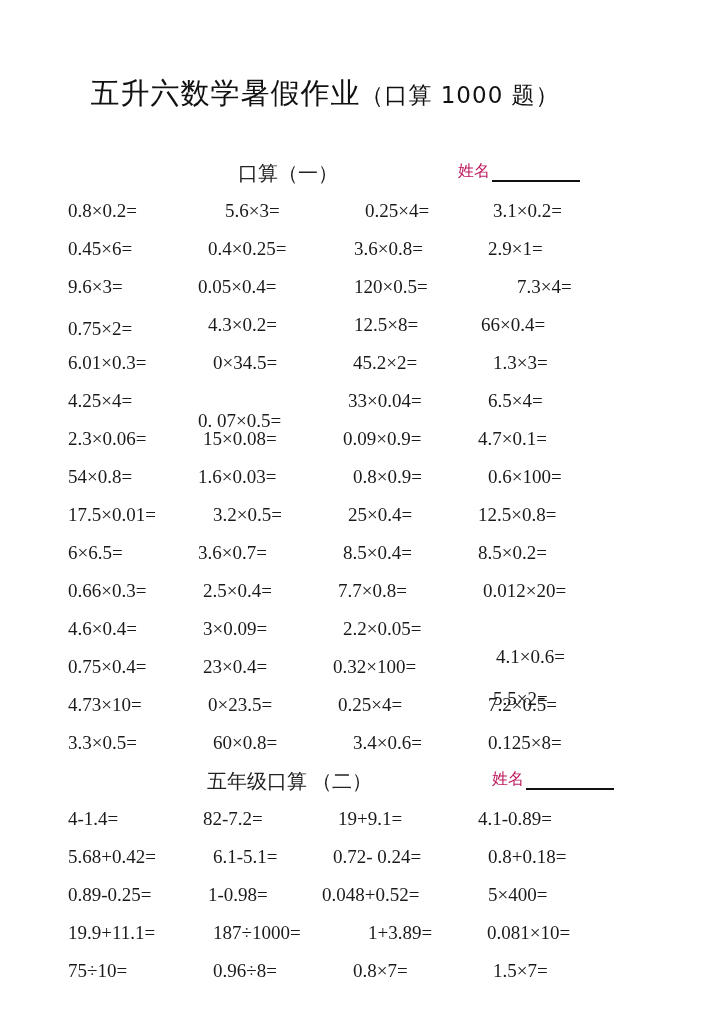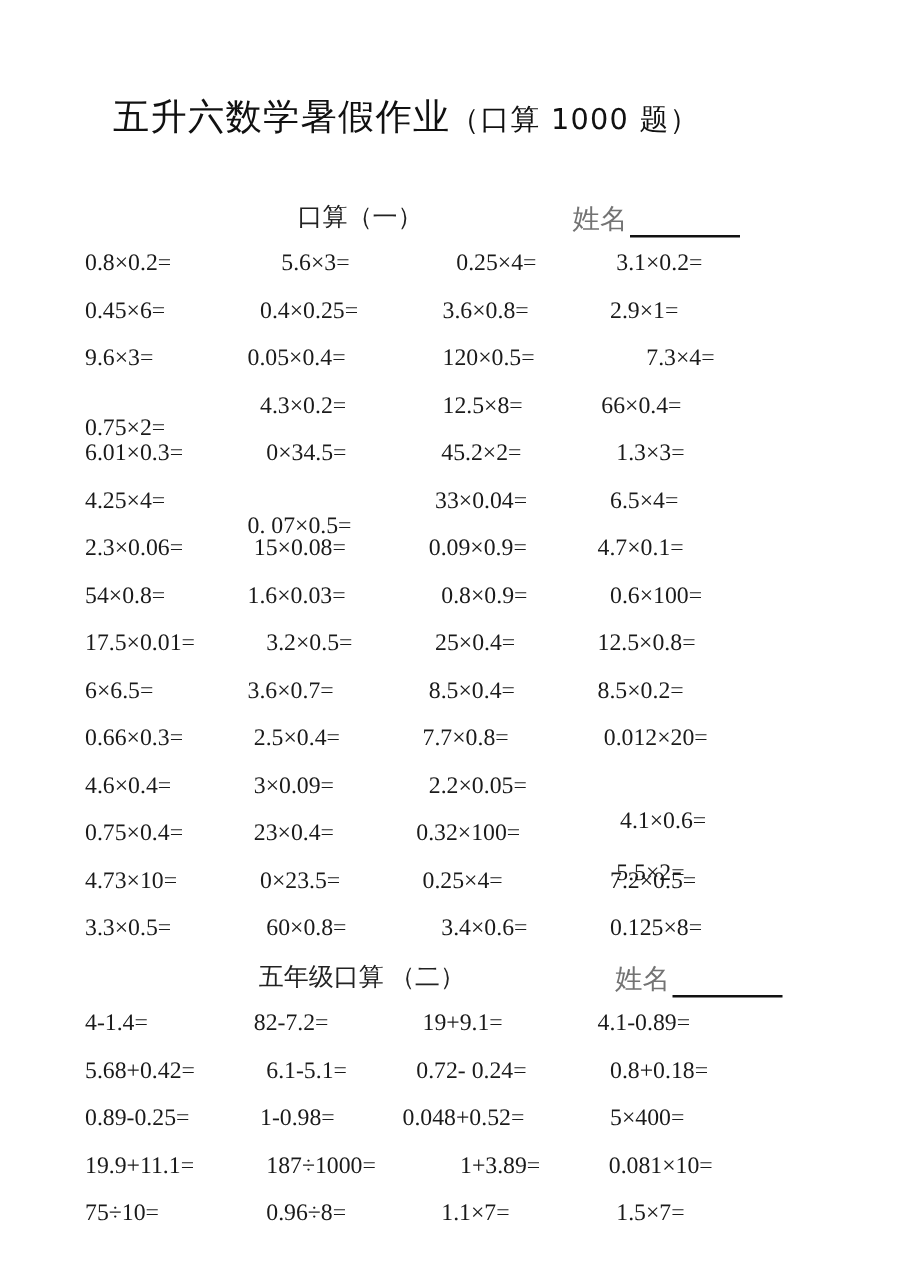--- a/index.html
+++ b/index.html
@@ -31,23 +31,23 @@
       font-size: 23px;
     }
     .section-header {
       position: absolute;
       font-size: 20px;
       white-space: nowrap;
       color: #222;
     }
     .name-field {
       position: absolute;
-      font-size: 22px;
+      font-size: 16px;
       white-space: nowrap;
-      color: #737373;
+      color: #be185d;
     }
     .name-line {
       display: inline-block;
       vertical-align: bottom;
       border-bottom: 2px solid #111;
       height: 20px;
       margin-left: 2px;
     }
     .problem {
       position: absolute;
@@ -73,21 +73,21 @@
 <div class="problem" style="left:68px; top:238px;">0.45×6=</div>
 <div class="problem" style="left:208px; top:238px;">0.4×0.25=</div>
 <div class="problem" style="left:354px; top:238px;">3.6×0.8=</div>
 <div class="problem" style="left:488px; top:238px;">2.9×1=</div>
 
 <div class="problem" style="left:68px; top:276px;">9.6×3=</div>
 <div class="problem" style="left:198px; top:276px;">0.05×0.4=</div>
 <div class="problem" style="left:354px; top:276px;">120×0.5=</div>
 <div class="problem" style="left:517px; top:276px;">7.3×4=</div>
 
-<div class="problem" style="left:68px; top:332px;">0.75×2=</div>
+<div class="problem" style="left:68px; top:318px;">0.75×2=</div>
 <div class="problem" style="left:208px; top:314px;">4.3×0.2=</div>
 <div class="problem" style="left:354px; top:314px;">12.5×8=</div>
 <div class="problem" style="left:481px; top:314px;">66×0.4=</div>
 
 <div class="problem" style="left:68px; top:352px;">6.01×0.3=</div>
 <div class="problem" style="left:213px; top:352px;">0×34.5=</div>
 <div class="problem" style="left:353px; top:352px;">45.2×2=</div>
 <div class="problem" style="left:493px; top:352px;">1.3×3=</div>
 
 <div class="problem" style="left:68px; top:390px;">4.25×4=</div>
@@ -158,14 +158,14 @@
 <div class="problem" style="left:322px; top:884px;">0.048+0.52=</div>
 <div class="problem" style="left:488px; top:884px;">5×400=</div>
 
 <div class="problem" style="left:68px; top:922px;">19.9+11.1=</div>
 <div class="problem" style="left:213px; top:922px;">187÷1000=</div>
 <div class="problem" style="left:368px; top:922px;">1+3.89=</div>
 <div class="problem" style="left:487px; top:922px;">0.081×10=</div>
 
 <div class="problem" style="left:68px; top:960px;">75÷10=</div>
 <div class="problem" style="left:213px; top:960px;">0.96÷8=</div>
-<div class="problem" style="left:353px; top:960px;">1.1×7=</div>
+<div class="problem" style="left:353px; top:960px;">0.8×7=</div>
 <div class="problem" style="left:493px; top:960px;">1.5×7=</div>
 
 </body></html>

